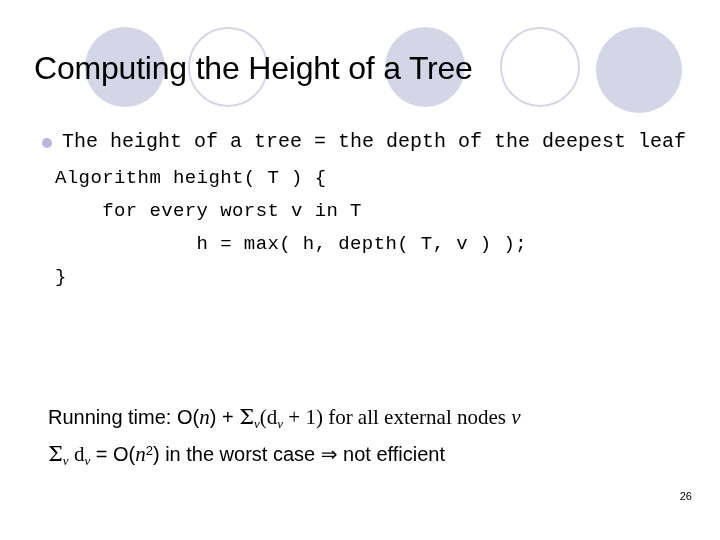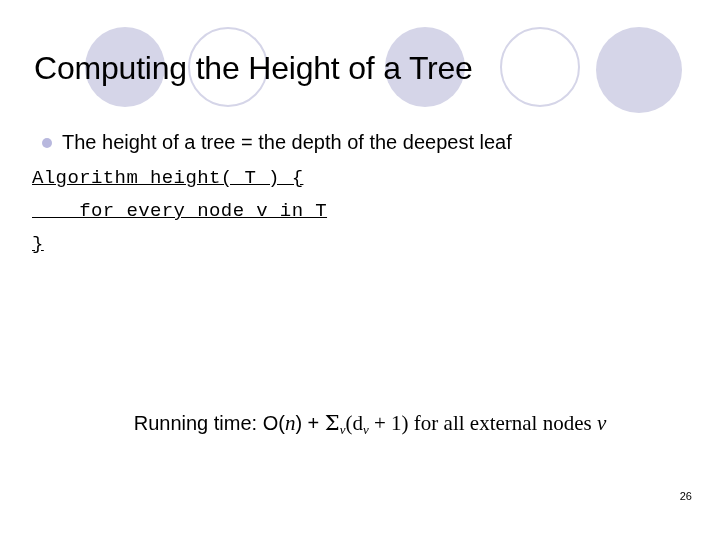--- a/index.html
+++ b/index.html
@@ -61,20 +61,21 @@
     width: 720px;
   }
 
   .bullet-line {
     position: relative;
     margin: 0 0 0 0;
     padding-left: 62px;
     font-size: 20px;
     line-height: 28px;
     white-space: nowrap;
+    font-family: Liberation Mono, monospace;
   }
   .bullet-dot {
     position: absolute;
     left: 42px;
     top: 10px;
     width: 10px;
     height: 10px;
     border-radius: 50%;
     background: #b8b8de;
   }
@@ -82,35 +83,33 @@
   
   #code-block {
     margin-top: 6px;
     font-family: "Liberation Mono", "DejaVu Sans Mono", monospace;
     font-size: 19px;
     line-height: 33px;
     letter-spacing: 0.4px;
     white-space: pre;
   }
   .code-line {
-    padding-left: 32px;
+    padding-left: 55px;
     white-space: pre;
-    text-decoration: underline;
   }
 
   
   #running-time {
     position: absolute;
-    left: 40px;
+    left: 48px;
     top: 404px;
     width: 660px;
     font-size: 20px;
-    line-height: 39px;
+    line-height: 27px;
     white-space: nowrap;
-    text-align: center;
   }
   .rt-line { display: block; }
   .serif {
     font-family: "Liberation Serif", "DejaVu Serif", serif;
     font-size: 21px;
   }
   .ital {
     font-family: "Liberation Serif", "DejaVu Serif", serif;
     font-style: italic;
     font-size: 21px;
@@ -156,28 +155,31 @@
 
   <div id="title">Computing the Height of a Tree</div>
 
   <div id="body">
 
     <div class="bullet-line">
       <span class="bullet-dot"></span>
       <span>The height of a tree = the depth of the deepest leaf</span>
     </div>
 
-    <div id="code-block"><div class="code-line">Algorithm height( T ) {</div><div class="code-line">    for every node v in T</div><div class="code-line">}</div></div>
+    <div id="code-block"><div class="code-line">Algorithm height( T ) {</div><div class="code-line">    for every worst v in T</div><div class="code-line">            h = max( h, depth( T, v ) );</div><div class="code-line">}</div></div>
 
   </div>
 
   <div id="running-time">
 
     <span class="rt-line">
       <span>Running time: O(</span><span class="ital">n</span><span>) + </span><span class="sigma">Σ</span><sub class="vsub">v</sub><span class="serif">(d</span><sub class="vsub">v</sub><span class="serif"> + 1) for all external nodes </span><span class="ital">v</span>
     </span>
 
+    <span class="rt-line">
+      <span class="sigma">Σ</span><sub class="vsub">v</sub><span class="serif"> d</span><sub class="vsub">v</sub><span> = O(</span><span class="ital">n</span><sup class="pw">2</sup><span>) in the worst case </span><span>⇒</span><span> not efficient</span>
+    </span>
 
   </div>
 
   <div id="page-number">26</div>
 
 </div>
 
 </body></html>

